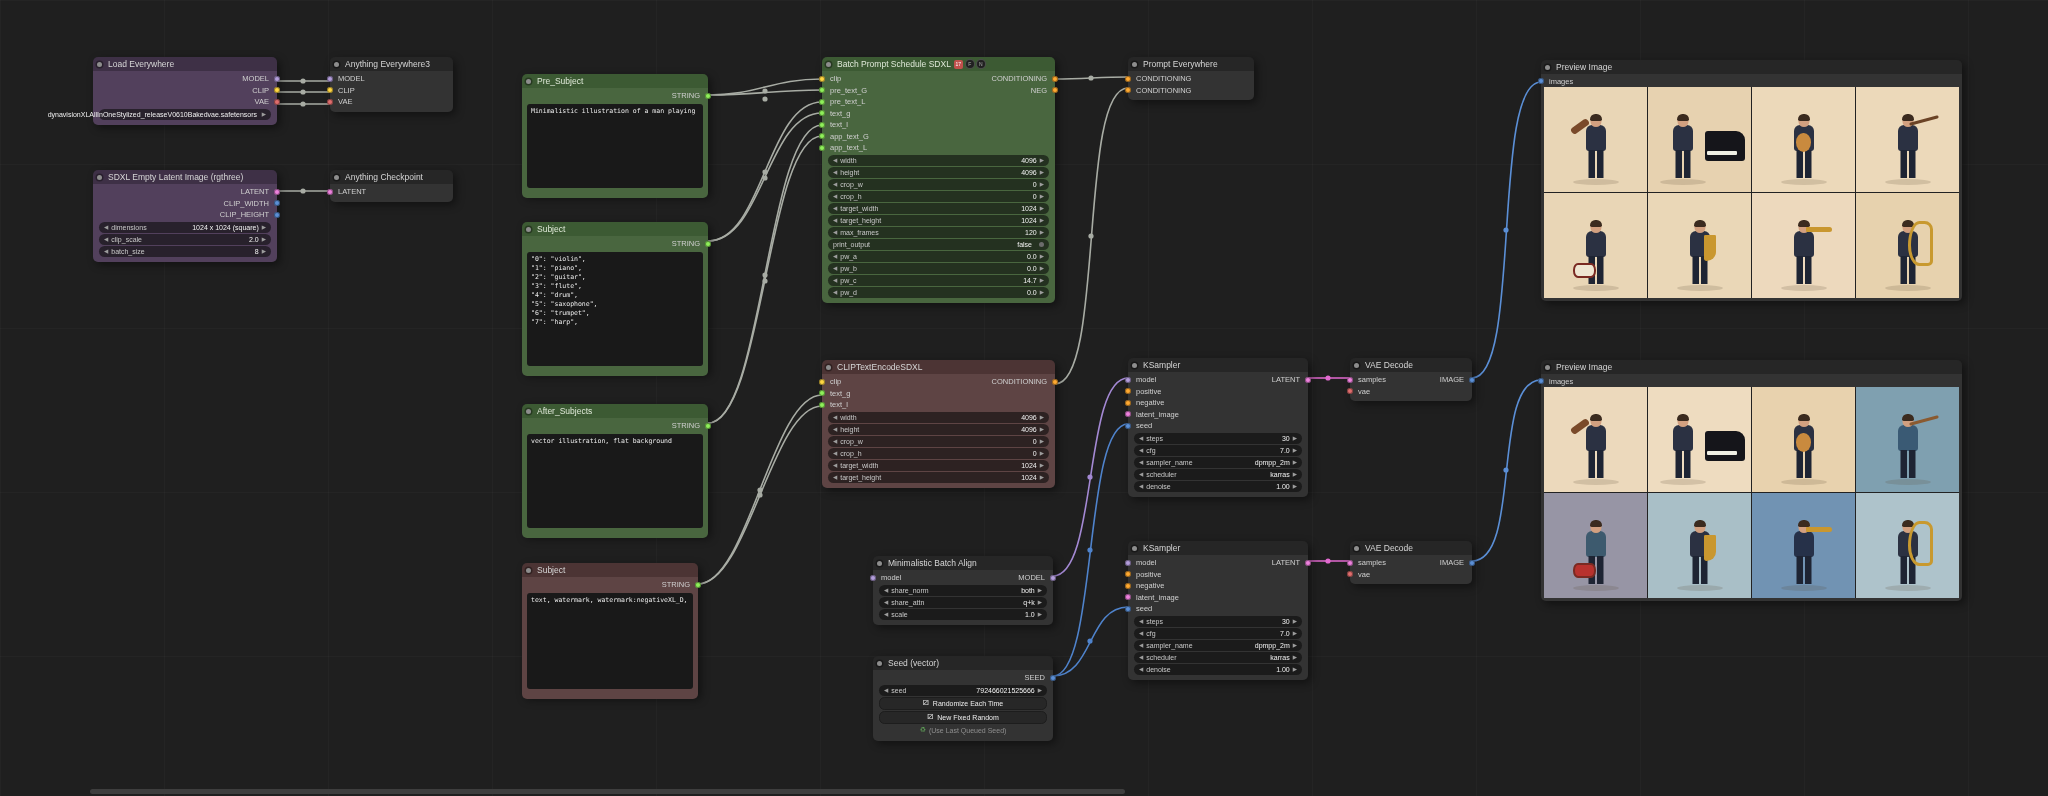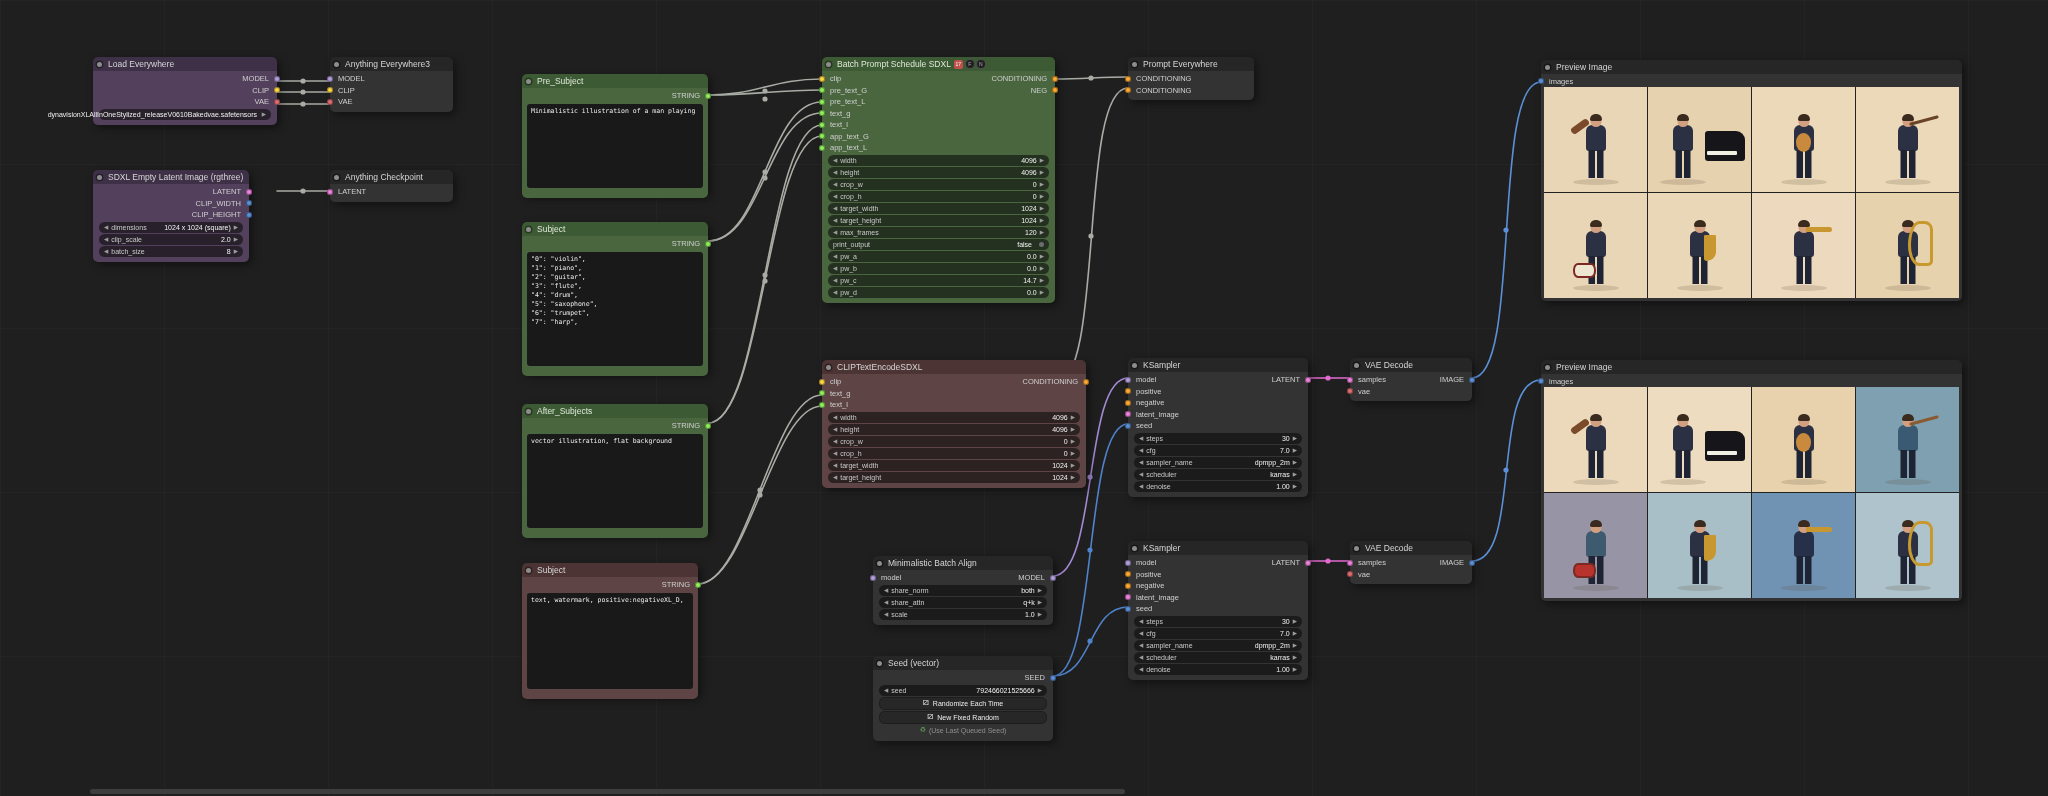--- a/index.html
+++ b/index.html
@@ -148,21 +148,21 @@
           <i class="d di" style="background: rgb(255, 214, 66);"></i>
           <span class="sl">CLIP</span>
         </div>
       <div class="r">
           <i class="d di" style="background: rgb(224, 109, 109);"></i>
           <span class="sl">VAE</span>
         </div>
     </div>
   </div>
 
-  <div class="n purple" style="left:93px;top:170px;width:156px">
+  <div class="n purple" style="left:93px;top:170px;width:184px">
     <div class="t">
         <i class="td"></i>
         <span>SDXL Empty Latent Image (rgthree)</span>
       </div>
     <div class="b">
       <div class="r">
           <span class="sr">LATENT</span>
           <i class="d do" style="background: rgb(238, 130, 221);"></i>
         </div>
       <div class="r">
@@ -259,21 +259,21 @@
   <div class="n red" style="left:522px;top:563px;width:176px;height:134px">
     <div class="t">
         <i class="td"></i>
         <span>Subject</span>
       </div>
     <div class="b" style="height:116px">
       <div class="r">
           <span class="sr">STRING</span>
           <i class="d do" style="background: rgb(143, 240, 90);"></i>
         </div>
-      <div class="ta" style="height:90px">text, watermark, positive:negativeXL_D,</div>
+      <div class="ta" style="height:90px">text, watermark, watermark:negativeXL_D,</div>
     </div>
   </div>
 
   <div class="n green" style="left:822px;top:57px;width:233px">
     <div class="t">
         <i class="td"></i>
         <span>Batch Prompt Schedule SDXL</span>
         <span class="badge-cal">17</span>
         <span class="badge-c">F</span>
         <span class="badge-c">N</span>
@@ -378,21 +378,21 @@
         </div>
       <div class="w">
           <span class="a">◀</span>
           <span>pw_d</span>
           <span class="wv">0.0</span>
           <span class="a">▶</span>
         </div>
     </div>
   </div>
 
-  <div class="n red" style="left:822px;top:360px;width:264px">
+  <div class="n red" style="left:822px;top:360px;width:233px">
     <div class="t">
         <i class="td"></i>
         <span>CLIPTextEncodeSDXL</span>
       </div>
     <div class="b">
       <div class="r">
           <i class="d di" style="background: rgb(255, 214, 66);"></i>
           <span class="sl">clip</span>
           <span class="sr">CONDITIONING</span>
           <i class="d do" style="background: rgb(255, 169, 49);"></i>

